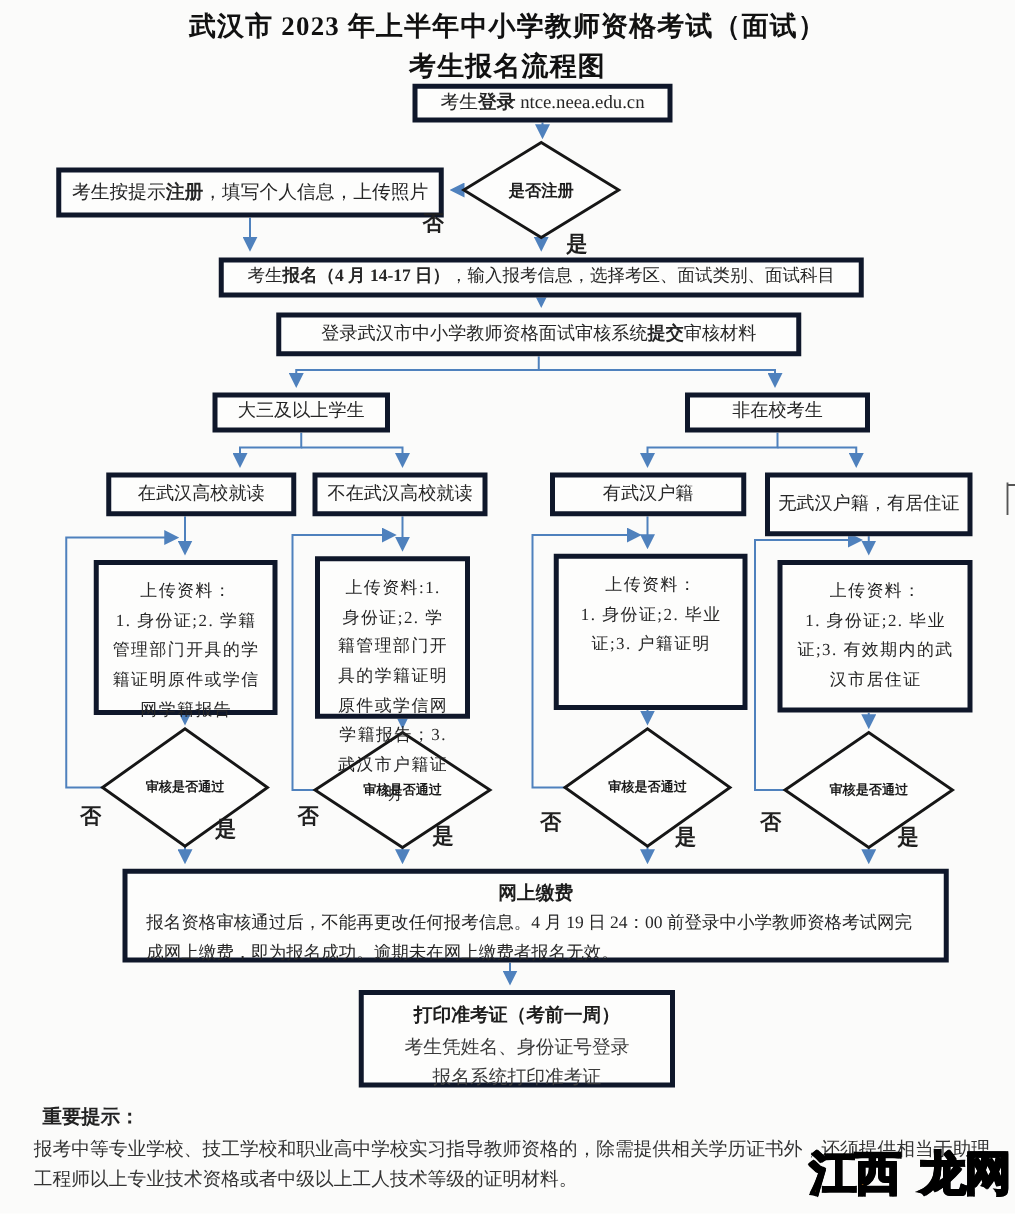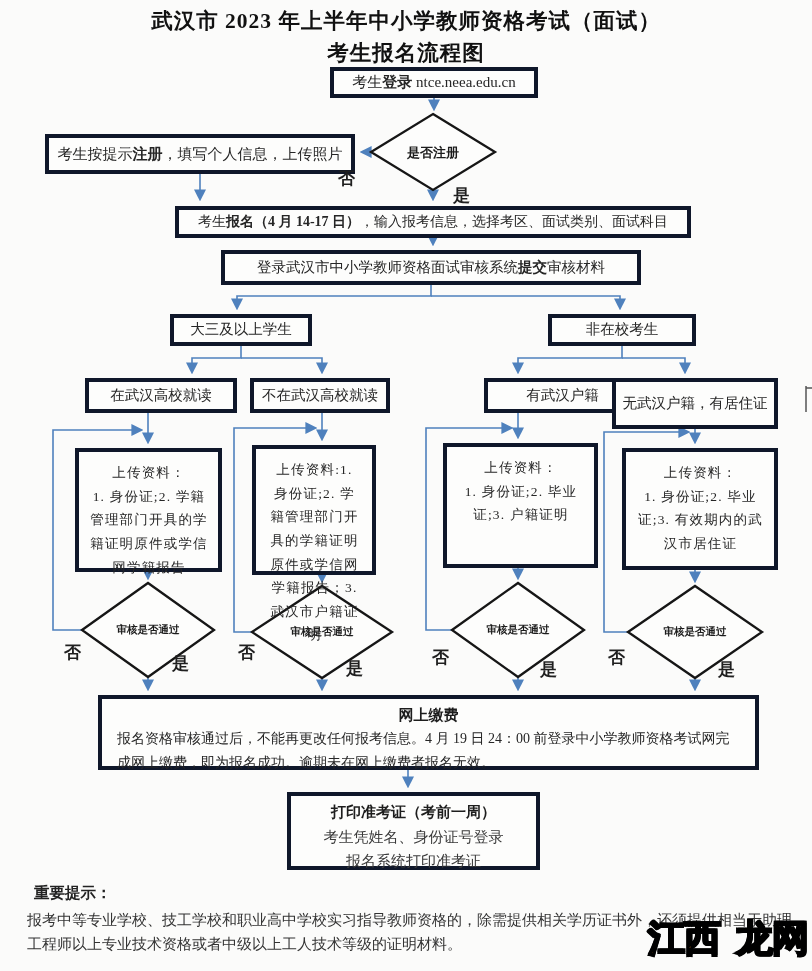--- a/index.html
+++ b/index.html
@@ -112,21 +112,21 @@
   </div>
 
   <div class="node" style="left:85px;top:378px;width:152px;height:35px;font-size:14.5px;">
     <span class="txt">在武汉高校就读</span>
   </div>
 
   <div class="node" style="left:250px;top:378px;width:140px;height:35px;font-size:14.5px;">
     <span class="txt">不在武汉高校就读</span>
   </div>
 
-  <div class="node" style="left:440px;top:378px;width:157px;height:35px;font-size:14.5px;margin-left:44px;">
+  <div class="node" style="left:440px;top:378px;width:157px;height:35px;font-size:14.5px;">
     <span class="txt">有武汉户籍</span>
   </div>
 
   <div class="node" style="left:612px;top:378px;width:166px;height:51px;font-size:14.5px;">
     <span class="txt">无武汉户籍，有居住证</span>
   </div>
 
   <div class="node upload" style="left:75px;top:448px;width:147px;height:124px;">
     <span class="hdr-block">上传资料：</span><span>1. 身份证;2. 学籍管理部门开具的学籍证明原件或学信网学籍报告</span>
   </div>

